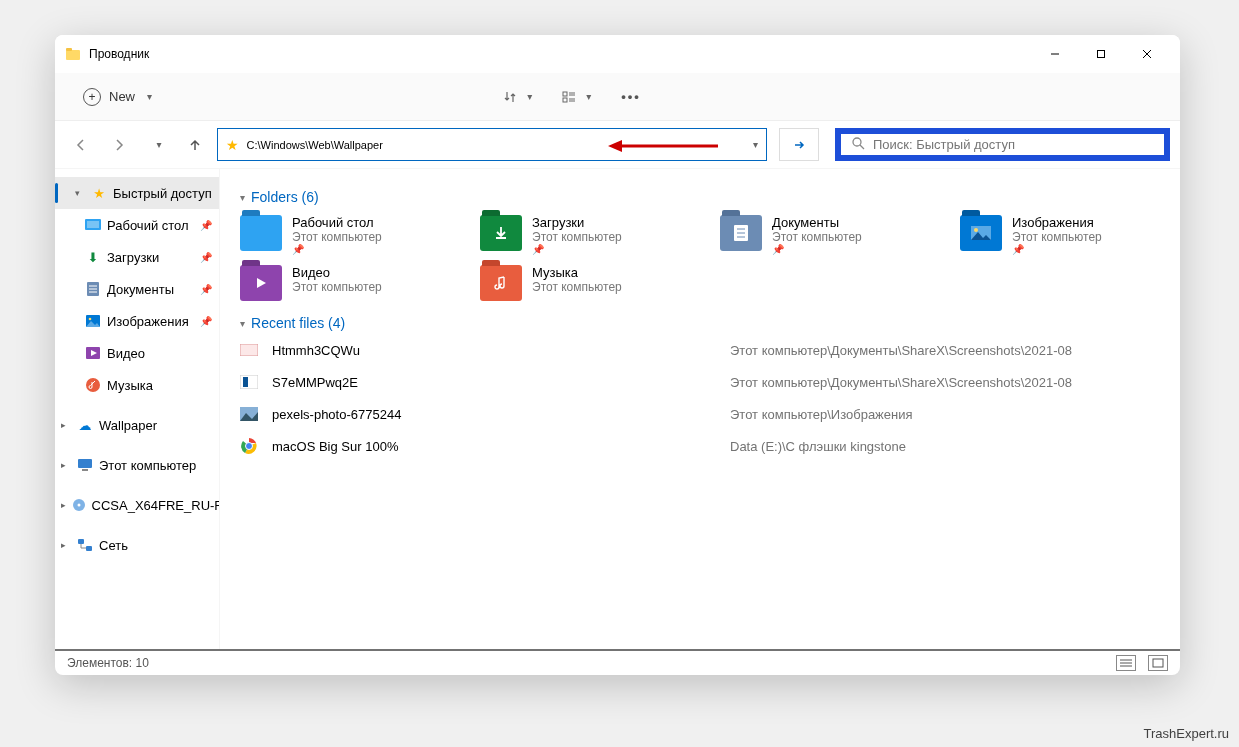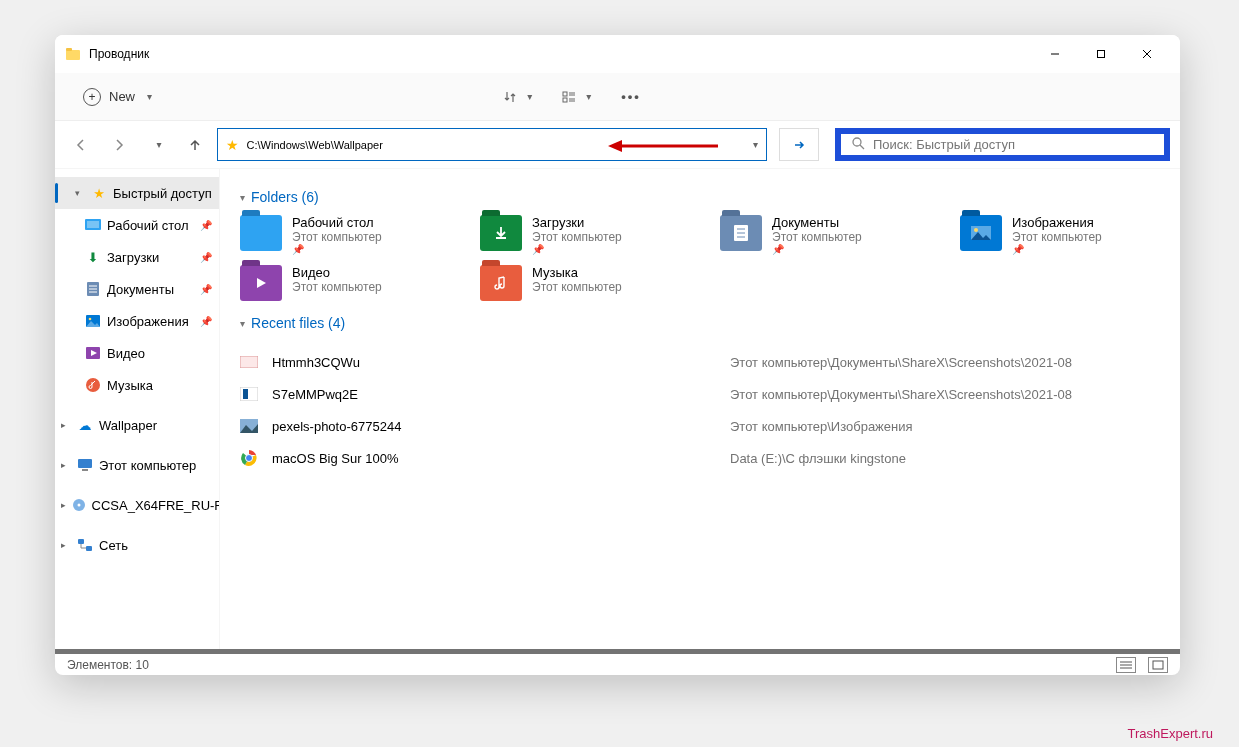--- a/index.html
+++ b/index.html
@@ -48,28 +48,28 @@
   .section-hdr { font-size:14px; color:#0067c0; margin:6px 0 10px 0; display:flex; align-items:center; gap:6px;}
   .section-hdr .chv { font-size:10px; color:#777;}
   .folders-grid { display:flex; flex-wrap:wrap; gap:10px 40px; margin-bottom:14px;}
   .folder { width:200px; display:flex; align-items:flex-start; gap:10px;}
   .folder .ficon { width:42px; height:36px; border-radius:3px; position:relative; flex-shrink:0;}
   .folder .ftab { position:absolute; top:-5px; left:2px; width:18px; height:6px; border-radius:2px 2px 0 0;}
   .folder .finner { position:absolute; inset:6px; display:flex; align-items:center; justify-content:center;}
   .folder .ftext .name { font-size:13px; color:#000;}
   .folder .ftext .sub { font-size:12px; color:#777;}
   .folder .ftext .mini-pin { font-size:10px; color:#888;}
-  .recent-list { display:flex; flex-direction:column; gap:14px; margin-top:22px;}
+  .recent-list { display:flex; flex-direction:column; gap:14px; margin-top:10px;}
   .recent-row { display:flex; align-items:center; gap:14px; font-size:13px;}
   .recent-row .ricon { width:18px; height:18px; display:inline-flex; align-items:center; justify-content:center;}
   .recent-row .rpath { color:#737373; margin-left:auto; width:430px; text-align:left;}
-  .statusbar { height:26px; border-top:5px solid #737373; display:flex; align-items:center; padding:0 12px; font-size:12px; color:#555; gap:12px;}
+  .statusbar { height:26px; border-top:2px solid #737373; display:flex; align-items:center; padding:0 12px; font-size:12px; color:#555; gap:12px;}
   .statusbar .spacer{flex:1;}
   .viewbtn { width:20px; height:16px; border:1px solid #888; display:flex; align-items:center; justify-content:center;}
-  .watermark { position:absolute; right:26px; bottom:6px; color:#be185d; font-size:13px;}
+  .watermark { position:absolute; right:10px; bottom:6px; color:#404040; font-size:13px;}
 </style>
 </head>
 <body>
 
 <div class="window">
 
   <div class="titlebar">
     <span class="icon">
       <svg viewBox="0 0 16 16">
           <rect x="1" y="4" width="14" height="10" rx="1" fill="#FFD966"></rect>

